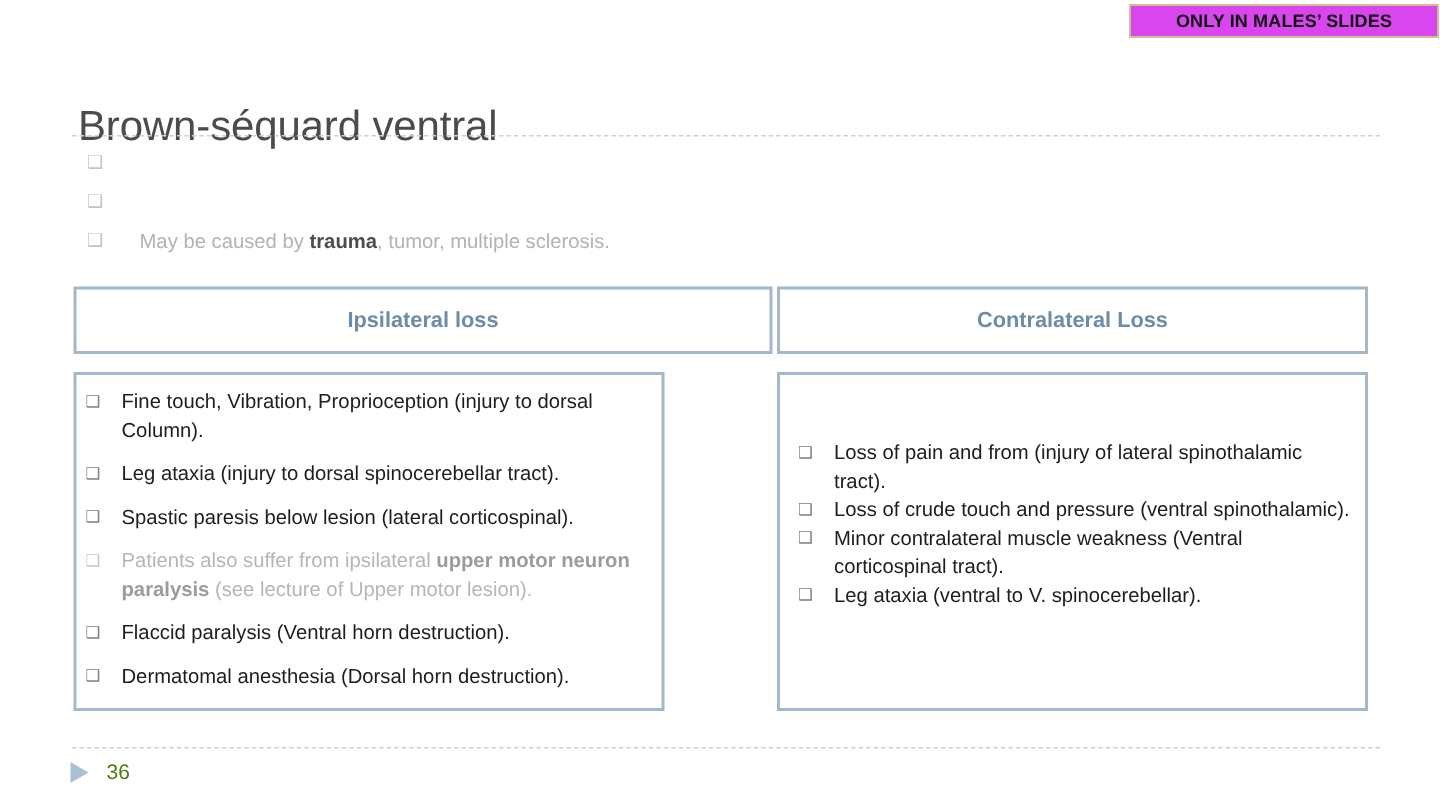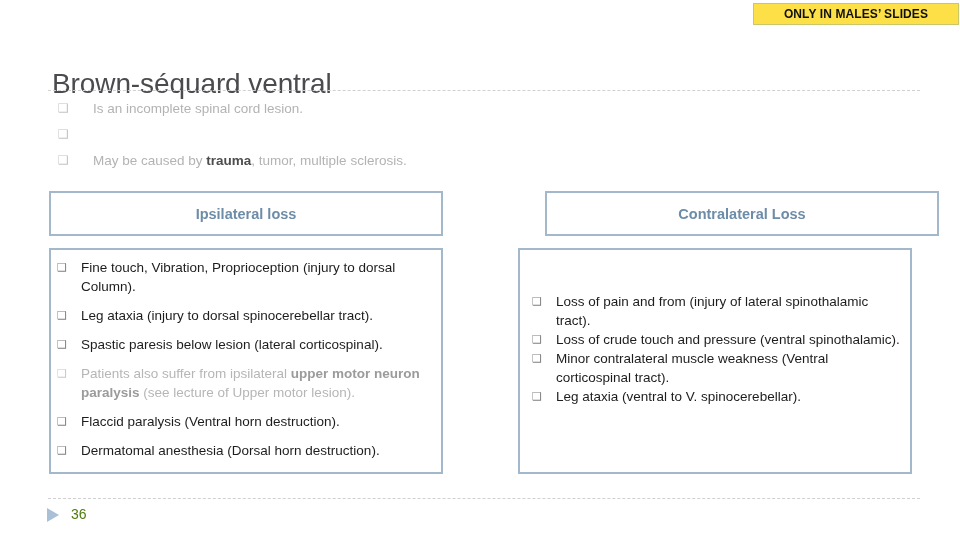--- a/index.html
+++ b/index.html
@@ -17,21 +17,21 @@
   }
 
   
   .males-banner {
     position: absolute;
     left: 753px;
     top: 3px;
     width: 206px;
     height: 22px;
     box-sizing: border-box;
-    background: #fde047;
+    background: #d946ef;
     border: 1px solid #c8c86a;
     color: #101010;
     font-size: 12px;
     font-weight: bold;
     letter-spacing: 0.1px;
     display: flex;
     align-items: center;
     justify-content: center;
   }
 
@@ -98,22 +98,22 @@
     box-sizing: border-box;
     border: 2px solid #a3b8cb;
     background: #ffffff;
     display: flex;
     align-items: center;
     justify-content: center;
     color: #6d8ca8;
     font-size: 14.5px;
     font-weight: bold;
   }
-  .hdr-left  { left: 49px;  width: 394px; }
-  .hdr-right { left: 518px; width: 394px; margin-left: 27px; }
+  .hdr-left  { left: 49px;  width: 466px; }
+  .hdr-right { left: 518px; width: 394px; }
 
   
   .body-box {
     position: absolute;
     top: 248px;
     height: 226px;
     box-sizing: border-box;
     border: 2px solid #a3b8cb;
     background: #ffffff;
   }
@@ -180,21 +180,20 @@
 <div class="males-banner">ONLY IN MALES’ SLIDES</div>
 
 <h1 class="slide-title">Brown-séquard ventral</h1>
 
 <div class="rule-top"></div>
 
 <div class="intro-list">
 
   <div class="intro-row">
     <span class="bullet">❑</span>
-    <span class="txt">Is an incomplete spinal cord lesion.</span>
   </div>
 
   <div class="intro-row">
     <span class="bullet">❑</span>
   </div>
 
   <div class="intro-row">
     <span class="bullet">❑</span>
     <span class="txt"><span>May be caused by </span><b>trauma</b><span>, tumor, multiple sclerosis.</span></span>
   </div>

